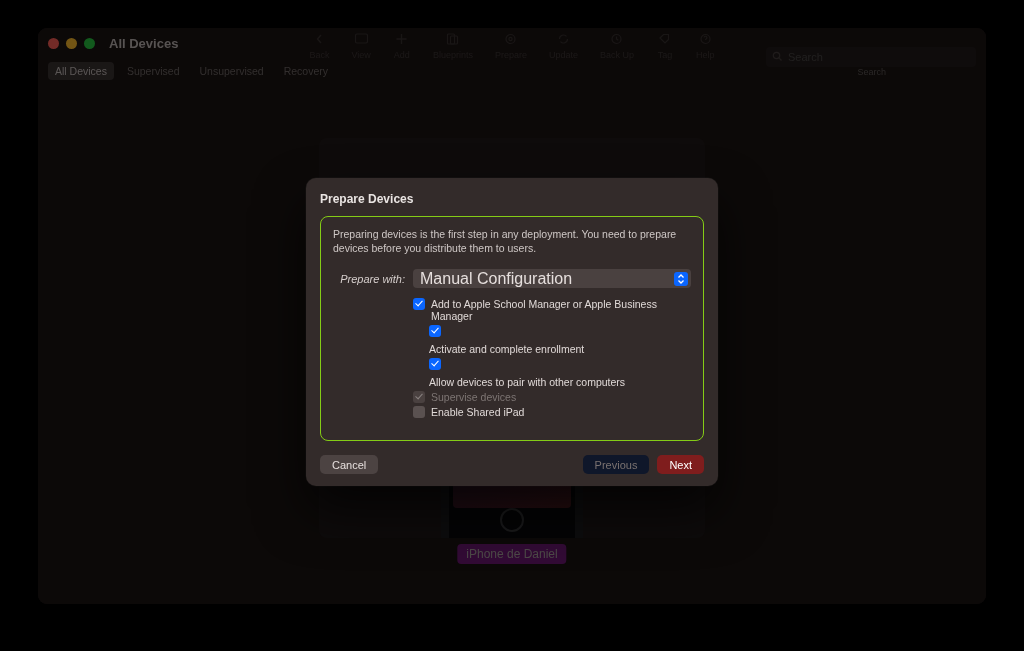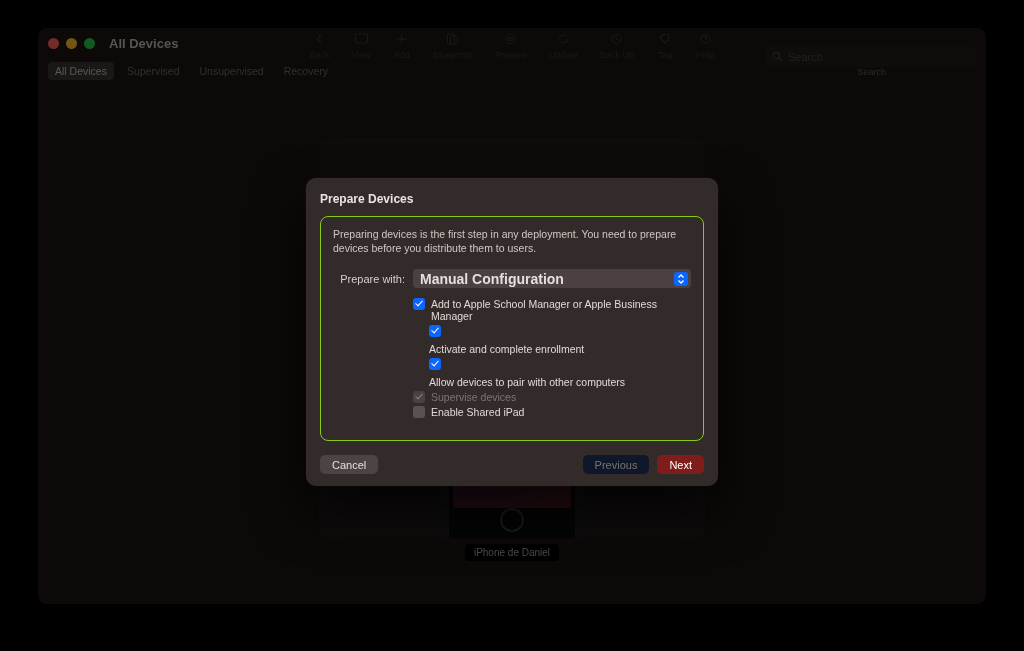--- a/index.html
+++ b/index.html
@@ -28,34 +28,34 @@
   .tabs { position:absolute; top:34px; left:10px; display:flex; gap:6px; align-items:center; }
   .tab { font-size: 10.5px; color:#6f6765; padding:3px 7px; border-radius:4px; }
   .tab.active { background:#3b3332; color:#c8bfbd; }
   
   .dimmer { position:absolute; inset:0; background:rgba(0,0,0,.55); }
   
   .device-area { position:absolute; left:50%; top:110px; transform:translateX(-50%); width:386px; height:400px; background:#211a19; border-radius:8px; display:flex; align-items:flex-end; justify-content:center; padding-bottom:6px; }
   .phone { width:142px; height:200px; background:#0a0a0c; border-radius:18px 18px 0 0; border:8px solid #1d1d1f; border-bottom:none; position:relative; overflow:hidden; margin-bottom: -6px;}
   .phone .screen { position:absolute; inset:6px 4px 30px 4px; border-radius:4px; background:linear-gradient(160deg,#1a2a4a 0%, #3a1d38 55%, #5a1f24 100%); }
   .phone .home { position:absolute; bottom:6px; left:50%; transform:translateX(-50%); width:24px; height:24px; border-radius:50%; border:2px solid #3a3a3c; }
-  .device-label { position:absolute; left:50%; top:516px; transform:translateX(-50%); font-size:10px; background:#000000; padding:3px 9px; border-radius:4px; color:#aaa29f; }
+  .device-label { position:absolute; left:50%; top:516px; transform:translateX(-50%); font-size:12px; background:#701a75; padding:3px 9px; border-radius:4px; color:#aaa29f; }
   
   .sheet {
     position:absolute; left:50%; top:150px; transform:translateX(-50%);
     width:412px; background:#332b2a; border-radius:10px; box-shadow:0 25px 50px rgba(0,0,0,.7), 0 0 0 .5px rgba(255,255,255,.06);
     padding: 14px 14px 12px 14px;
   }
   .sheet h1 { font-size:12px; font-weight:700; color:#e9e4e2; margin-bottom:10px; }
   .sheet-body { border:1px solid #84cc16; border-radius:8px; padding:10px 12px 22px 12px; min-height:178px; }
   .desc { font-size:10.5px; line-height:1.35; color:#cfc8c6; margin-bottom:14px; }
   .row { display:flex; align-items:center; gap:8px; margin-bottom:4px; }
   .row.label-row { margin-bottom:10px; }
-  .field-label { width:72px; text-align:right; font-size:11px; color:#d6cfcd; }
-  .select { flex:1; height:19px; background:#4a4140; border-radius:4px; display:flex; align-items:center; justify-content:space-between; padding:0 3px 0 7px; font-size:14px; color:#e6dfdd; position:relative;font-weight:bold; }
+  .field-label { width:72px; text-align:right; font-size:11px; color:#d6cfcd;font-style:italic; }
+  .select { flex:1; height:19px; background:#4a4140; border-radius:4px; display:flex; align-items:center; justify-content:space-between; padding:0 3px 0 7px; font-size:16px; color:#e6dfdd; position:relative; }
   .select .chev { width:14px; height:14px; background:#0a66ff; border-radius:3px; display:flex; flex-direction:column; align-items:center; justify-content:center; gap:0; }
   .select .chev svg { display:block; }
   .checks { margin-left:80px; display:flex; flex-direction:column; gap:3px; }
   .ck { display:flex; align-items:flex-start; gap:6px; font-size:10.5px; color:#e0d9d7; }
   .ck.indent { margin-left:16px;flex-direction:column; }
   .ck.disabled { color:#7d7573; }
   .ck input[type=checkbox] { appearance:none; width:12px; height:12px; border-radius:3px; background:#5a5150; position:relative; flex-shrink:0; }
   .ck input[type=checkbox]:checked { background:#0a66ff; }
   .ck input[type=checkbox]:checked::after { content:""; position:absolute; left:3.5px; top:1px; width:3px; height:6px; border:solid #fff; border-width:0 1.6px 1.6px 0; transform:rotate(42deg); }
   .ck.disabled input[type=checkbox] { background:#4a4140; }

